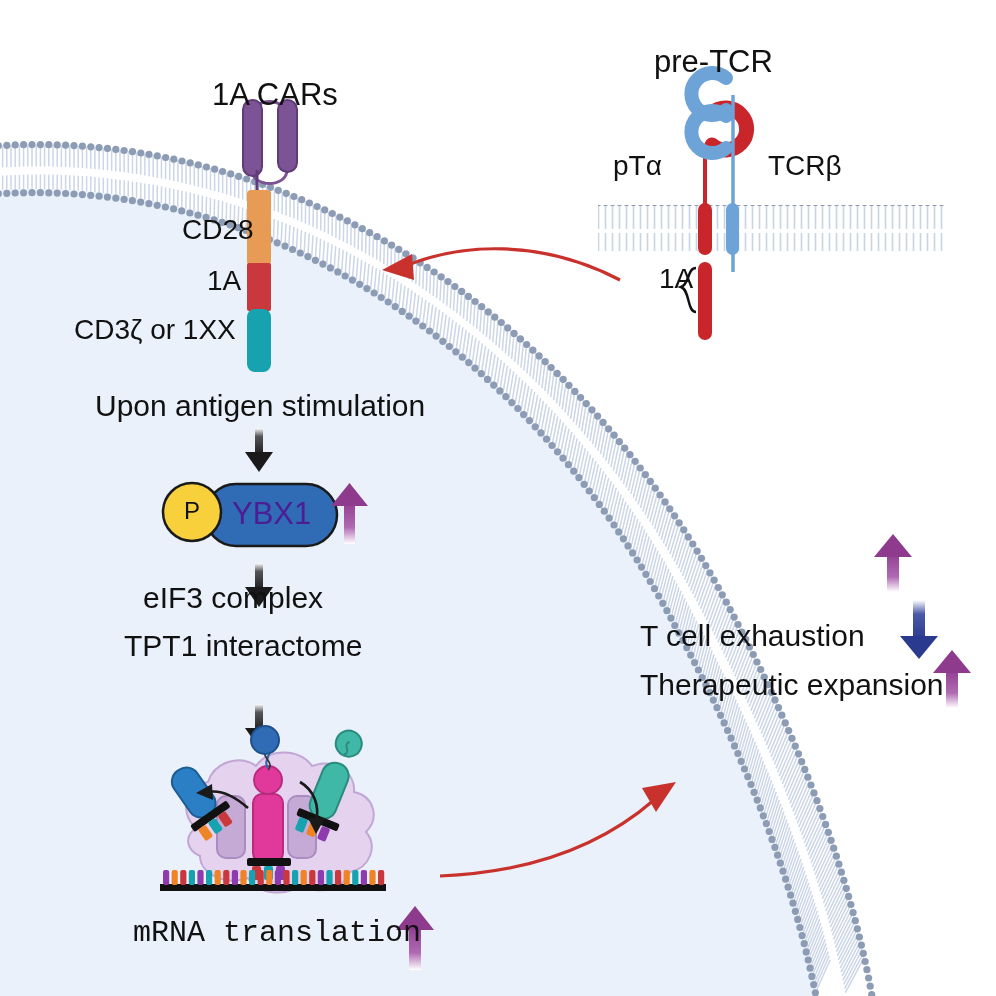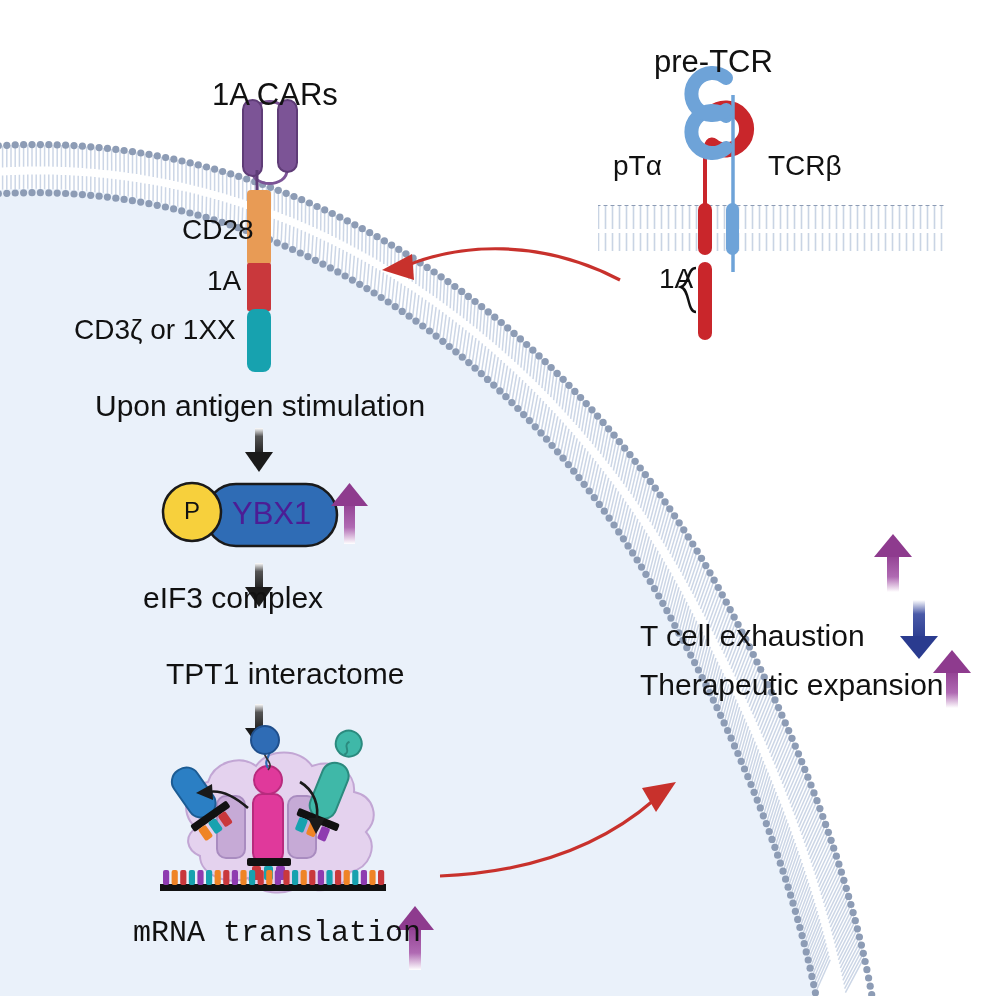--- a/index.html
+++ b/index.html
@@ -1219,20 +1219,20 @@
   <div class="lbl t-mid" style="left:613px;top:152px;">pTα</div>
   <div class="lbl t-mid" style="left:768px;top:152px;">TCRβ</div>
   <div class="lbl t-mid" style="left:659px;top:265px;">1A</div>
 
   <div class="lbl t-big" style="left:95px;top:391px;">Upon antigen stimulation</div>
 
   <div class="lbl" style="left:184px;top:499px;font-size:24px;color:#111;">P</div>
   <div class="lbl" style="left:232px;top:498px;font-size:31px;color:#4c1d95;">YBX1</div>
 
   <div class="lbl t-big" style="left:143px;top:583px;">eIF3 complex</div>
-  <div class="lbl t-big" style="left:124px;top:659px;margin-left:42px;">TPT1 interactome</div>
+  <div class="lbl t-big" style="left:124px;top:631px;">TPT1 interactome</div>
 
   <div class="lbl t-big" style="left:133px;top:918px;font-family:Liberation Mono, monospace;">mRNA translation</div>
 
   <div class="lbl t-out" style="left:640px;top:608px;margin-top:13px;">T cell exhaustion</div>
   <div class="lbl t-out" style="left:640px;top:670px;">Therapeutic expansion</div>
 
 </div>
 
 </body></html>

